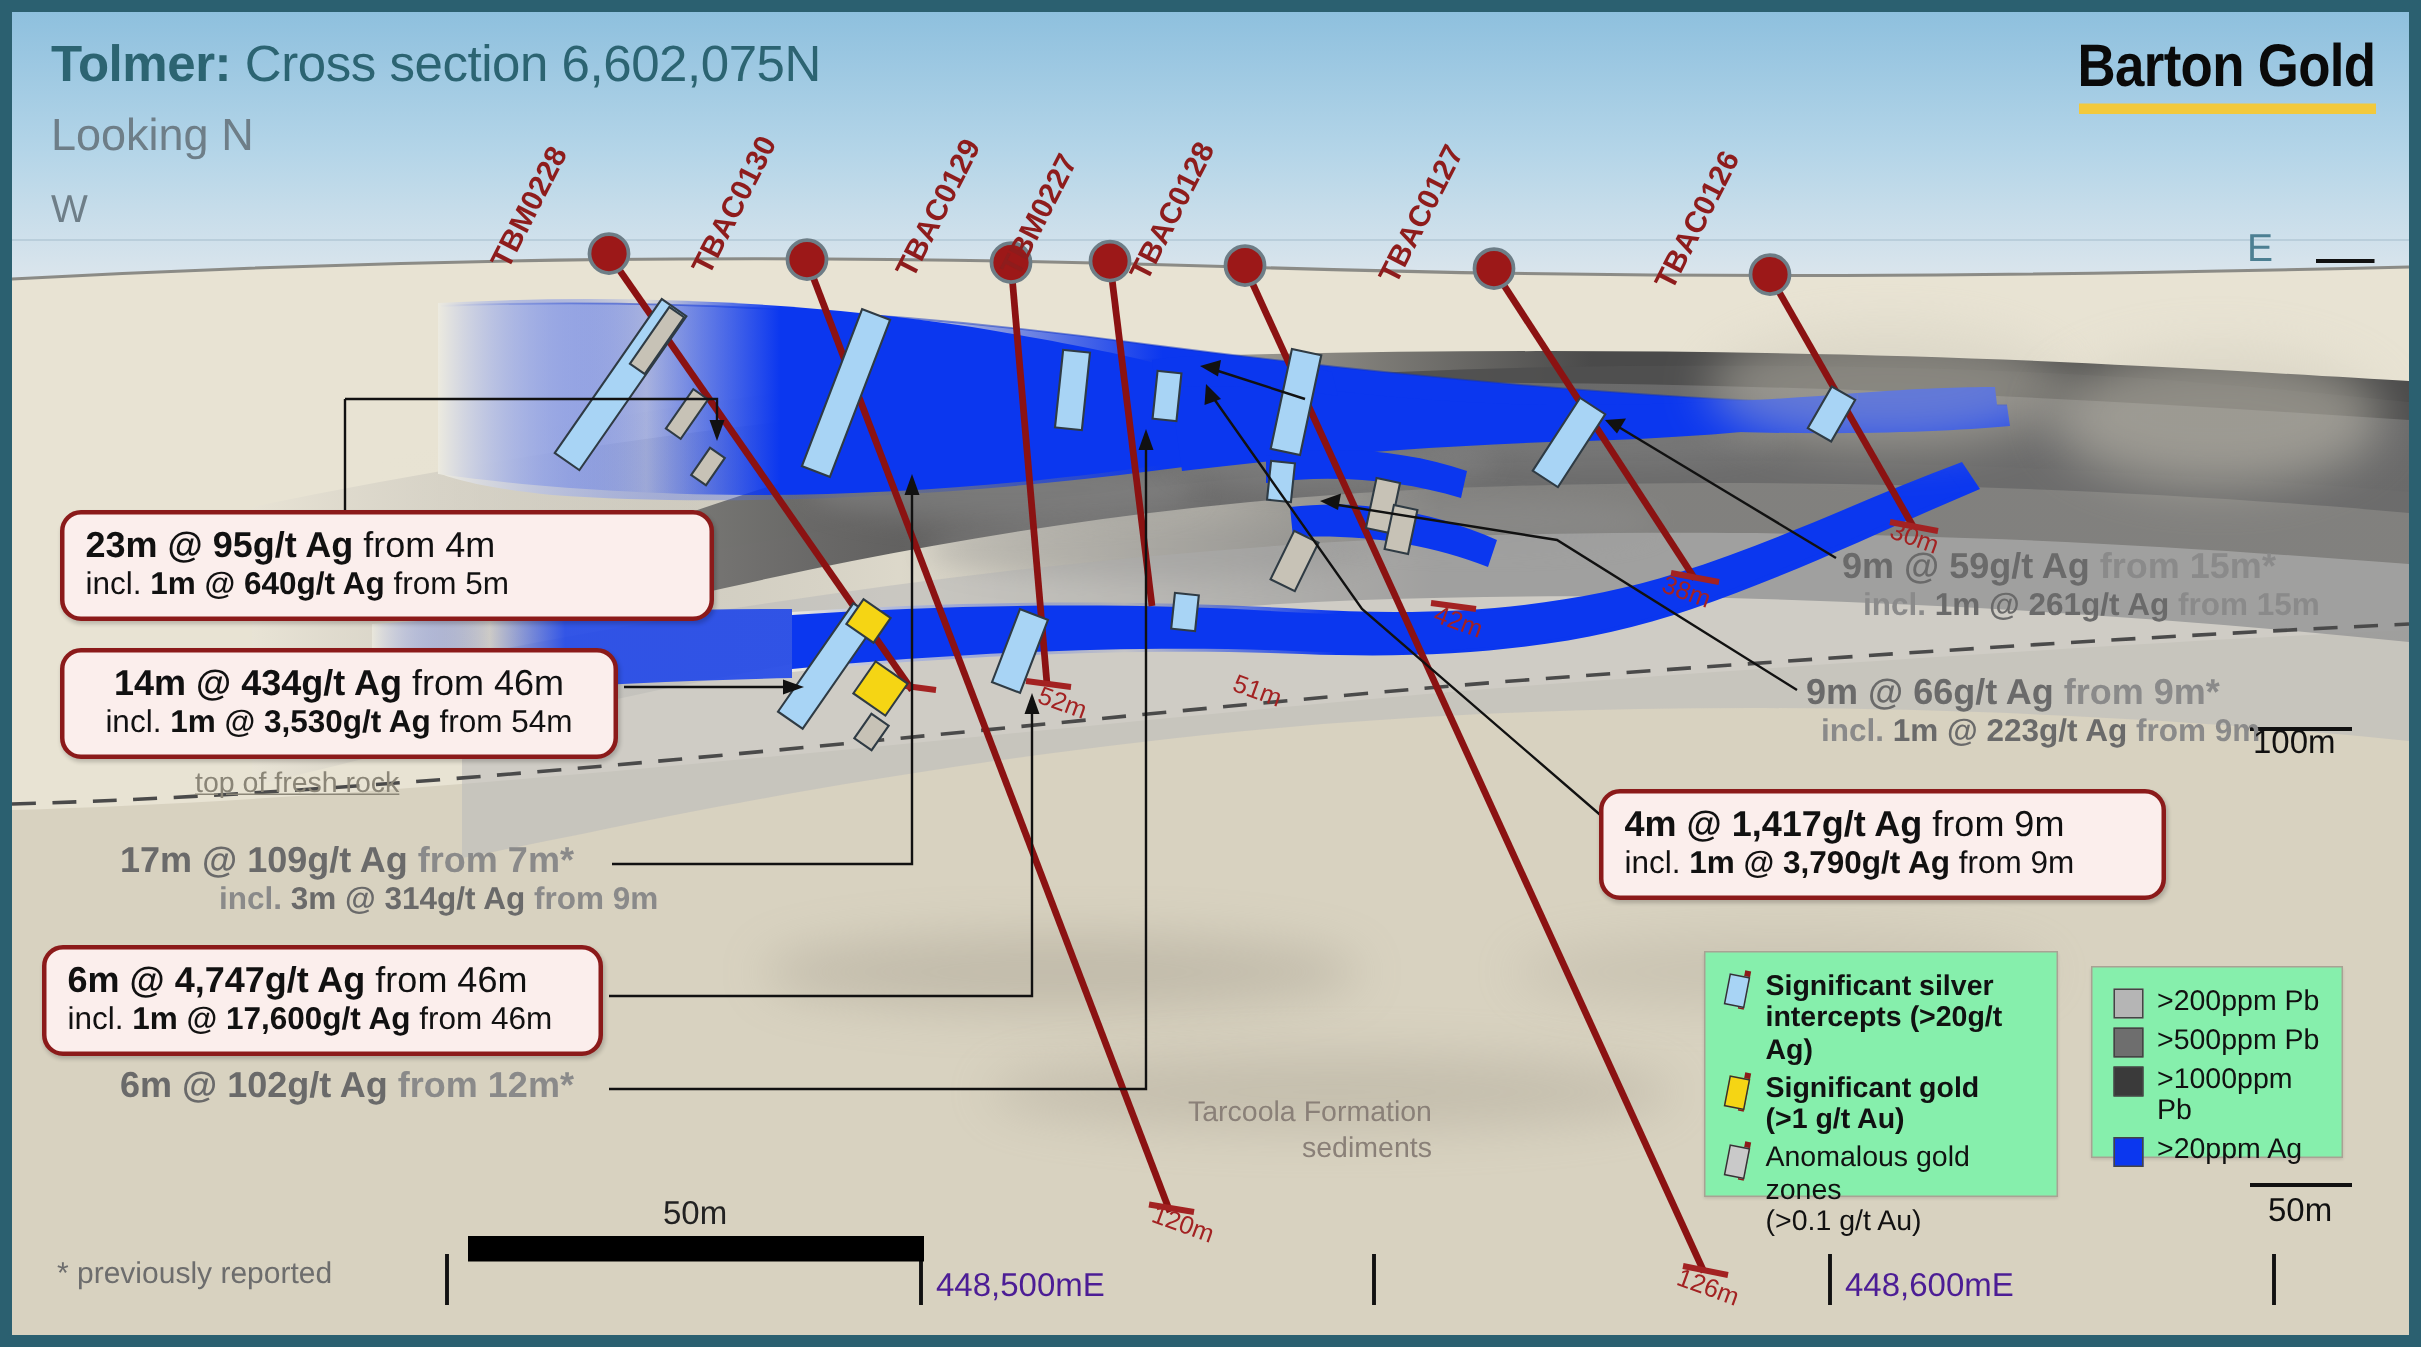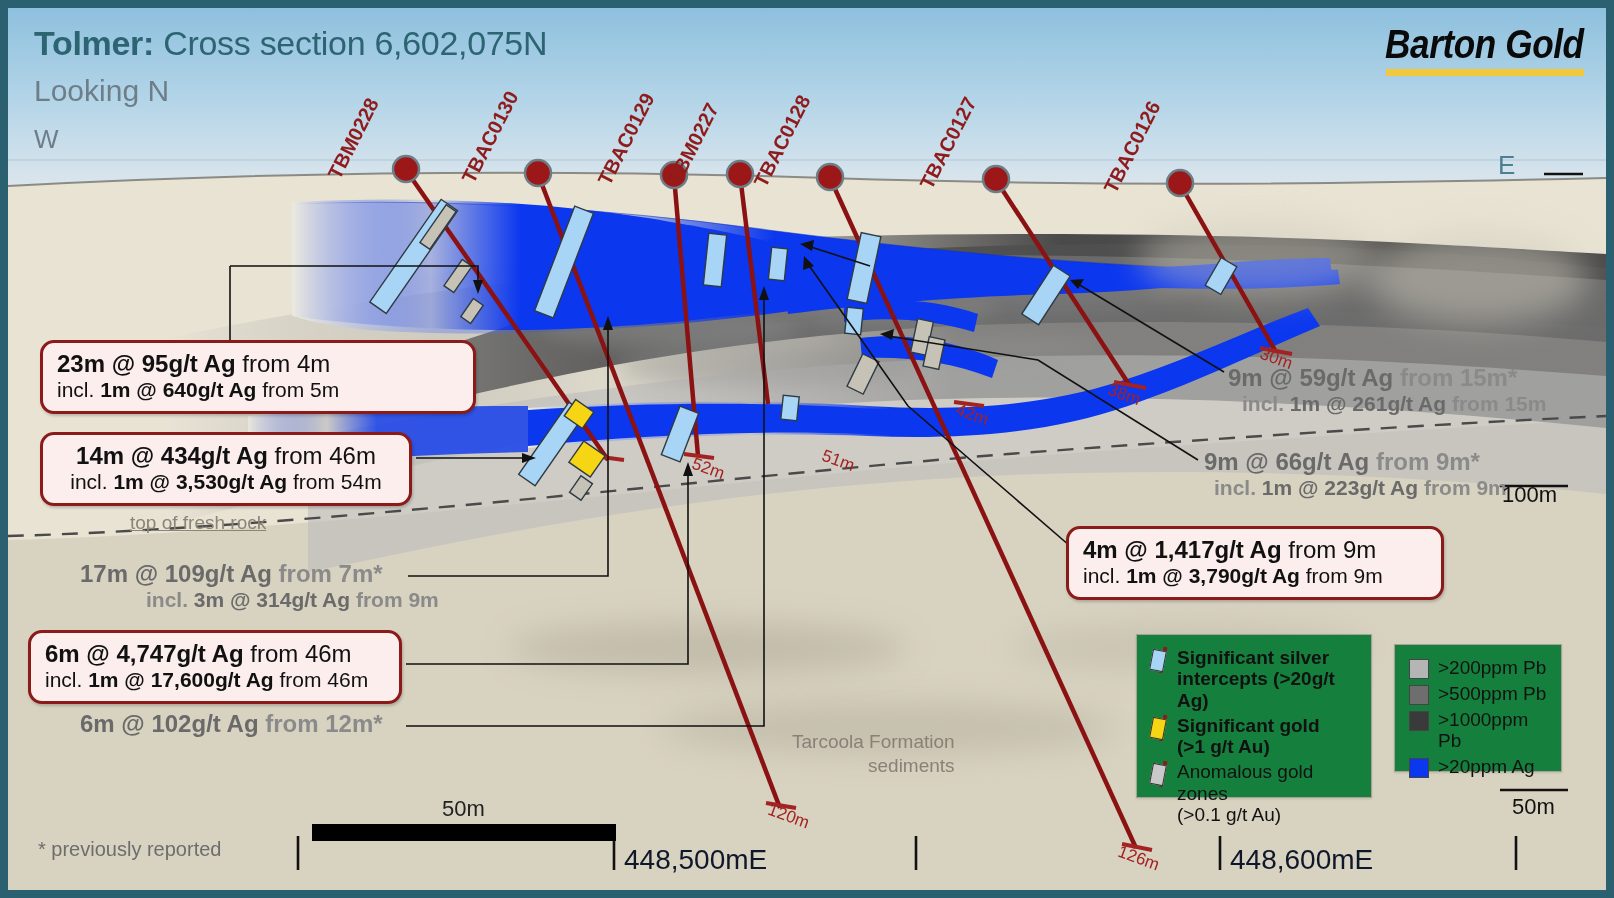--- a/index.html
+++ b/index.html
@@ -20,21 +20,21 @@
     letter-spacing:-0.3px;white-space:nowrap;
   }
   .title b{font-weight:bold;margin-top:10px;}
   .title span.reg{font-weight:normal;}
   .subtitle{
     position:absolute;left:26px;top:66px;font-size:30px;color:#6e7e88;font-weight:normal;
   }
   .wmark{position:absolute;left:26px;top:116px;font-size:26px;color:#6e7e88;}
   .emark{position:absolute;left:1490px;top:142px;font-size:26px;color:#4c7f92;}
   .brand{
-    position:absolute;right:22px;top:14px;text-align:left;font-style:italic;
+    position:absolute;right:22px;top:14px;text-align:left;
   }
   .brand .bname{
     font-family:"Liberation Sans",sans-serif;font-weight:bold;font-size:40px;color:#0a0a0a;
     letter-spacing:-0.5px;transform:scaleX(0.88);transform-origin:right center;display:block;
   }
   .brand .brule{
     display:block;height:7px;background:#f2c93c;margin-top:2px;width:198px;margin-left:auto;
   }
   
   .hl{
@@ -66,25 +66,25 @@
   .freshrock{
     position:absolute;font-size:19px;color:#8a8577;white-space:nowrap;text-decoration:underline;
   }
   .fm{
     position:absolute;font-size:19px;color:#8a8078;text-align:right;line-height:1.25;
     white-space:nowrap;
   }
   .prev{position:absolute;left:30px;top:830px;font-size:20px;color:#6d6d6d;}
   .scaletxt{position:absolute;font-size:22px;color:#222;}
   .scalebar{position:absolute;background:#000;}
-  .ticklbl{position:absolute;font-size:28px;color:#0f172a;white-space:nowrap;}
+  .ticklbl{position:absolute;font-size:22px;color:#4c1d95;white-space:nowrap;}
   .elev{position:absolute;font-size:22px;color:#111;white-space:nowrap;}
   
   .legend{
-    position:absolute;background:#15803d;border:1px solid #a9a294;
+    position:absolute;background:#86efac;border:1px solid #a9a294;
     box-sizing:border-box;box-shadow:0 1px 2px rgba(0,0,0,.12);
   }
   .lgrow{display:flex;align-items:flex-start;margin-bottom:4px;}
   .lgswatch{width:18px;height:18px;flex:0 0 18px;margin-right:9px;margin-top:2px;border:1px solid #444;}
   .lgtxt{font-size:19px;color:#111;line-height:1.12;}
   .lgtxt.bold{font-weight:bold;}
   .lgicon{position:relative;width:20px;height:26px;flex:0 0 20px;margin-right:8px;}
   .lgicon i{position:absolute;display:block;}
   .lgicon .bar{left:12px;top:0;width:4px;height:26px;background:#8b1a1a;transform:rotate(11deg);}
   .lgicon .chip{left:2px;top:3px;width:12px;height:19px;border:1px solid #333;transform:rotate(11deg);}

